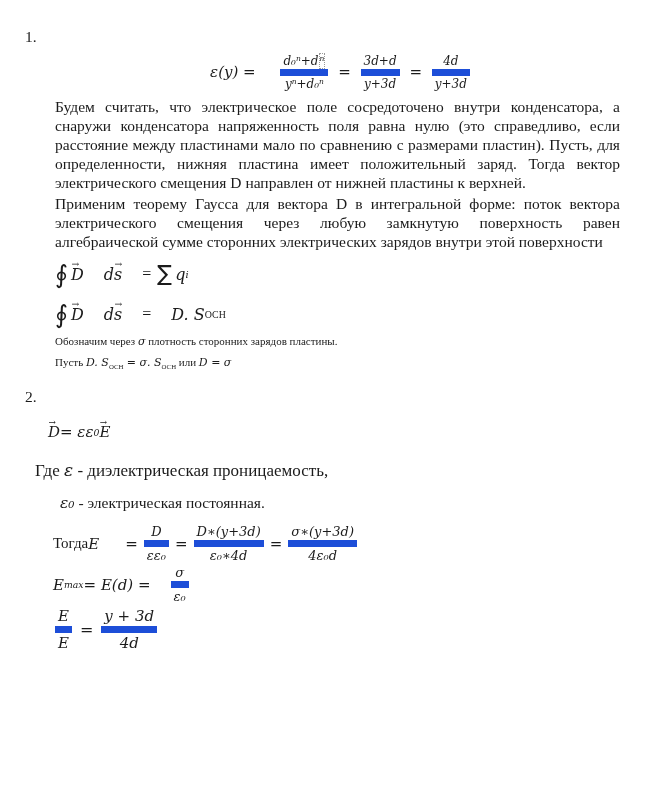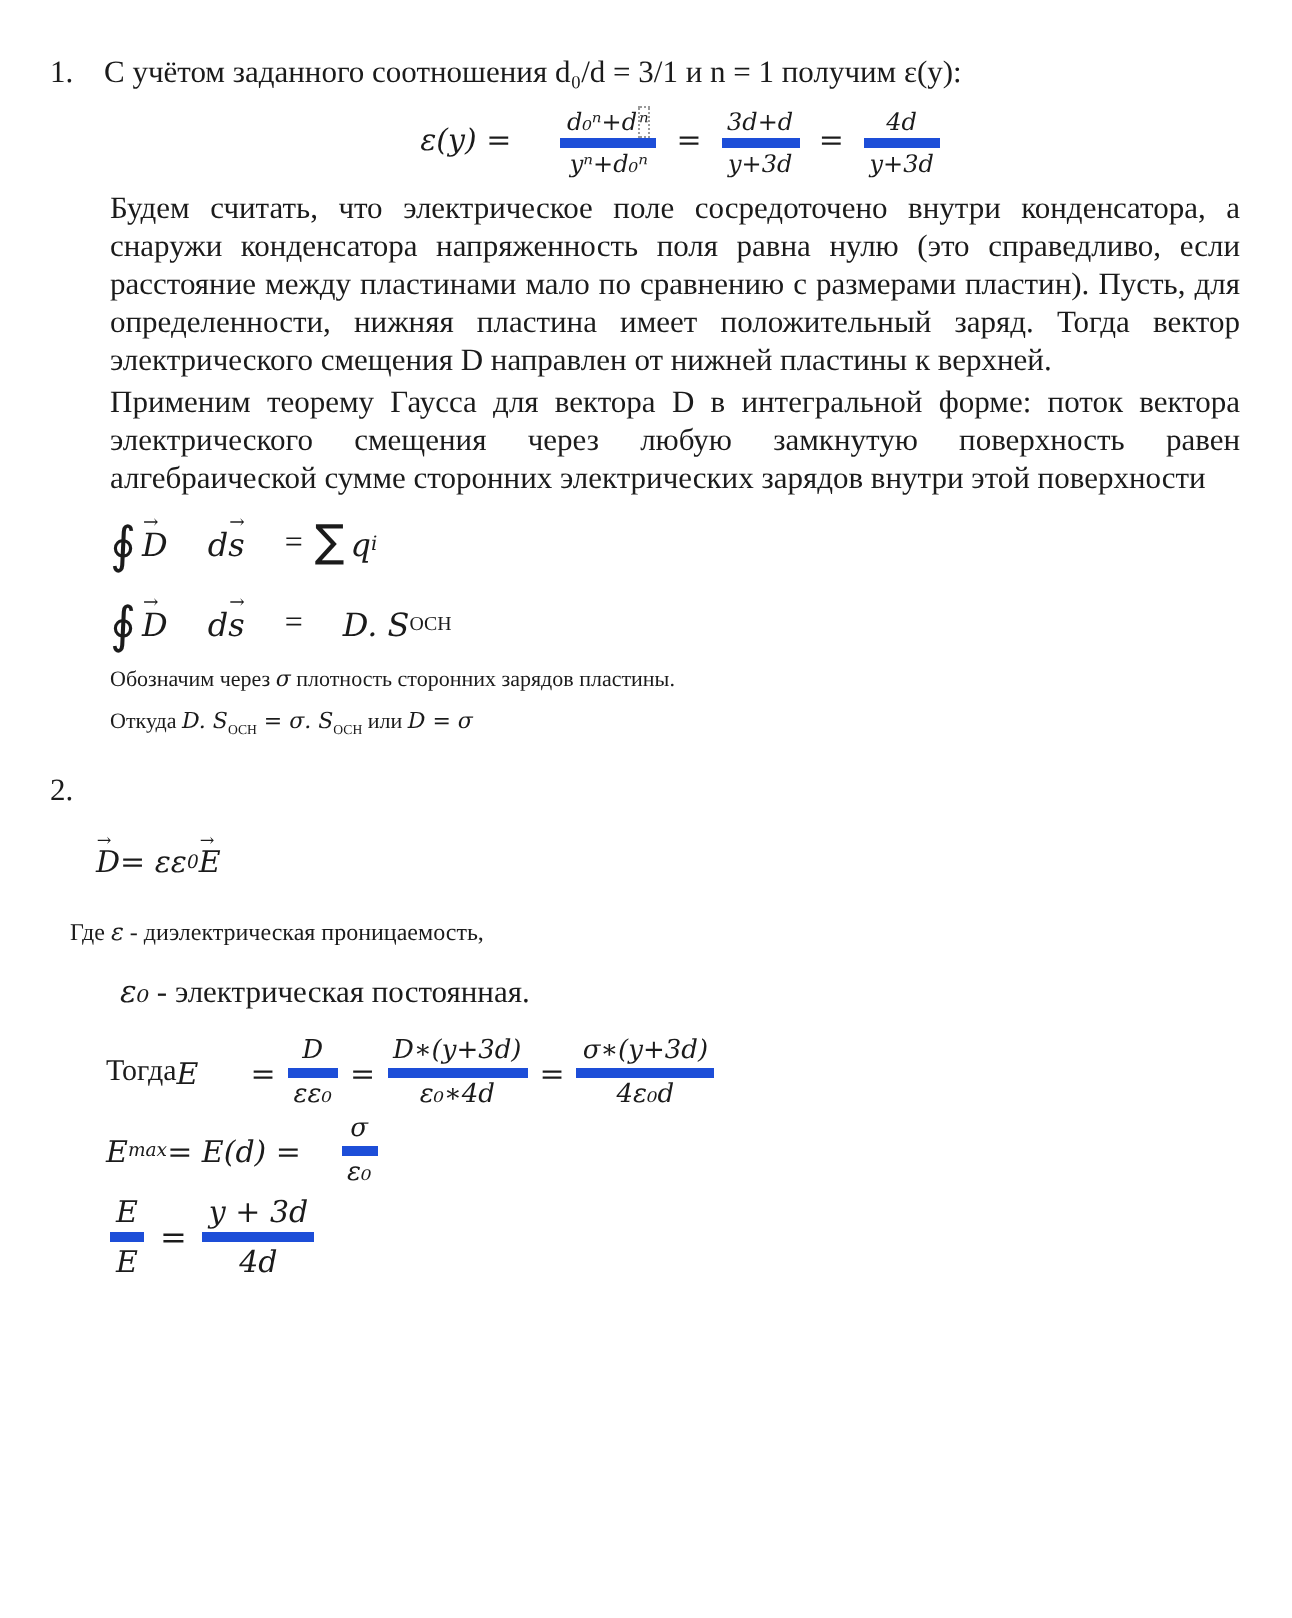--- a/index.html
+++ b/index.html
@@ -19,60 +19,59 @@
   .p {
     font-size:15.5px;
     line-height:19px;
     text-align:justify;
     margin:0 0 0 30px;
   }
   .math { font-family:"DejaVu Serif", serif; font-style:italic; }
   .rm { font-style:normal; font-family:"Liberation Serif", serif; }
   .frac { display:inline-block; vertical-align:middle; text-align:center; }
   .frac .nm { display:block; padding:0 3px 1px; }
-  .frac .dn { display:block; border-top:5px solid #1d4ed8; padding:1px 3px 0; }
+  .frac .dn { display:block; border-top:7px solid #1d4ed8; padding:1px 3px 0; }
   
   .f-center { text-align:center; margin:8px 0 0 35px; font-size:15px; }
   .f-center .frac { font-size:12px; }
   .f-center .eqs { padding:0 5px; }
   
   .f-int { margin:4px 0 0 30px; font-size:16px; height:38px; display:flex; align-items:center; }
   .oint { font-family:"DejaVu Sans", sans-serif; font-style:normal; font-size:25px; line-height:1; margin-right:3px; }
   .bigsum { font-family:"DejaVu Sans", sans-serif; font-style:normal; font-size:22px; line-height:1; margin:0 3px 0 6px; }
   .vec { position:relative; display:inline-block; }
   .vec::before {
     content:"→";
     position:absolute; top:-0.72em; left:0.05em;
     font-size:0.58em; font-style:normal;
     letter-spacing:-1px;
   }
   sub.sm { font-size:0.62em; }
   .line { margin:4px 0 0 30px; font-size:11px; }
   .dotbox { border:1px dotted #999; }
   .bolditalic { font-weight:bold; font-style:italic; }
   .f-de { margin:12px 0 0 23px; font-size:15px; height:28px; display:flex; align-items:center; }
-  .where1 { margin:14px 0 0 10px; font-size:12px; }
+  .where1 { margin:14px 0 0 10px; font-size:17px; }
   .where2 { margin:13px 0 0 35px; font-size:15.5px; }
   
   .f-bot { margin:12px 0 0 28px; font-size:15px; display:flex; align-items:center; }
   .f-bot .frac { font-size:13px; }
   .f-bot .eqs { padding:0 6px; }
   .f-ratio { margin:3px 0 0 30px; font-size:16px; display:flex; align-items:center; }
   .f-ratio .frac { font-size:15px; }
   .mt-item2 { margin-top:18px; }
   .gap-r { margin-right:20px; }
 </style>
 </head>
 <body>
 
 <div class="page">
 
   <div class="numbered">
     <span class="num">1.</span>
-    <span>С учётом заданного соотношения d₀/d = 3/1 и n = 1 получим ε(y):</span>
   </div>
 
   <div class="f-center math">
     <span class="gap-r">ε(y) =</span>
     <span class="frac"><span class="nm"><span>d₀ⁿ+d</span><span class="dotbox">ⁿ</span></span><span class="dn">yⁿ+d₀ⁿ</span></span>
     <span class="eqs">=</span>
     <span class="frac"><span class="nm">3d+d</span><span class="dn">y+3d</span></span>
     <span class="eqs">=</span>
     <span class="frac"><span class="nm">4d</span><span class="dn">y+3d</span></span>
   </div>
@@ -102,21 +101,21 @@
     <span>D. S</span>
       <sub class="sm rm">ОСН</sub>
   </div>
 
   <div class="line" style="margin-top:2px">
     <span>Обозначим через </span><span class="math">σ</span><span> плотность сторонних зарядов пластины.</span>
   </div>
 
 
   <div class="line" style="margin-top:8px">
-    <span>Откуда </span><span class="math">D. S</span><sub class="sm">ОСН</sub><span class="math"> =  σ. S</span><sub class="sm">ОСН</sub><span> или </span><span class="math">D  =  σ</span>
+    <span>Пусть </span><span class="math">D. S</span><sub class="sm">ОСН</sub><span class="math"> =  σ. S</span><sub class="sm">ОСН</sub><span> или </span><span class="math">D  =  σ</span>
   </div>
 
   <div class="numbered mt-item2">
     <span class="num">2.</span>
   </div>
 
   <div class="f-de math">
     <span class="vec">D</span>
     <span> = εε</span>
       <sub class="sm">0</sub>

